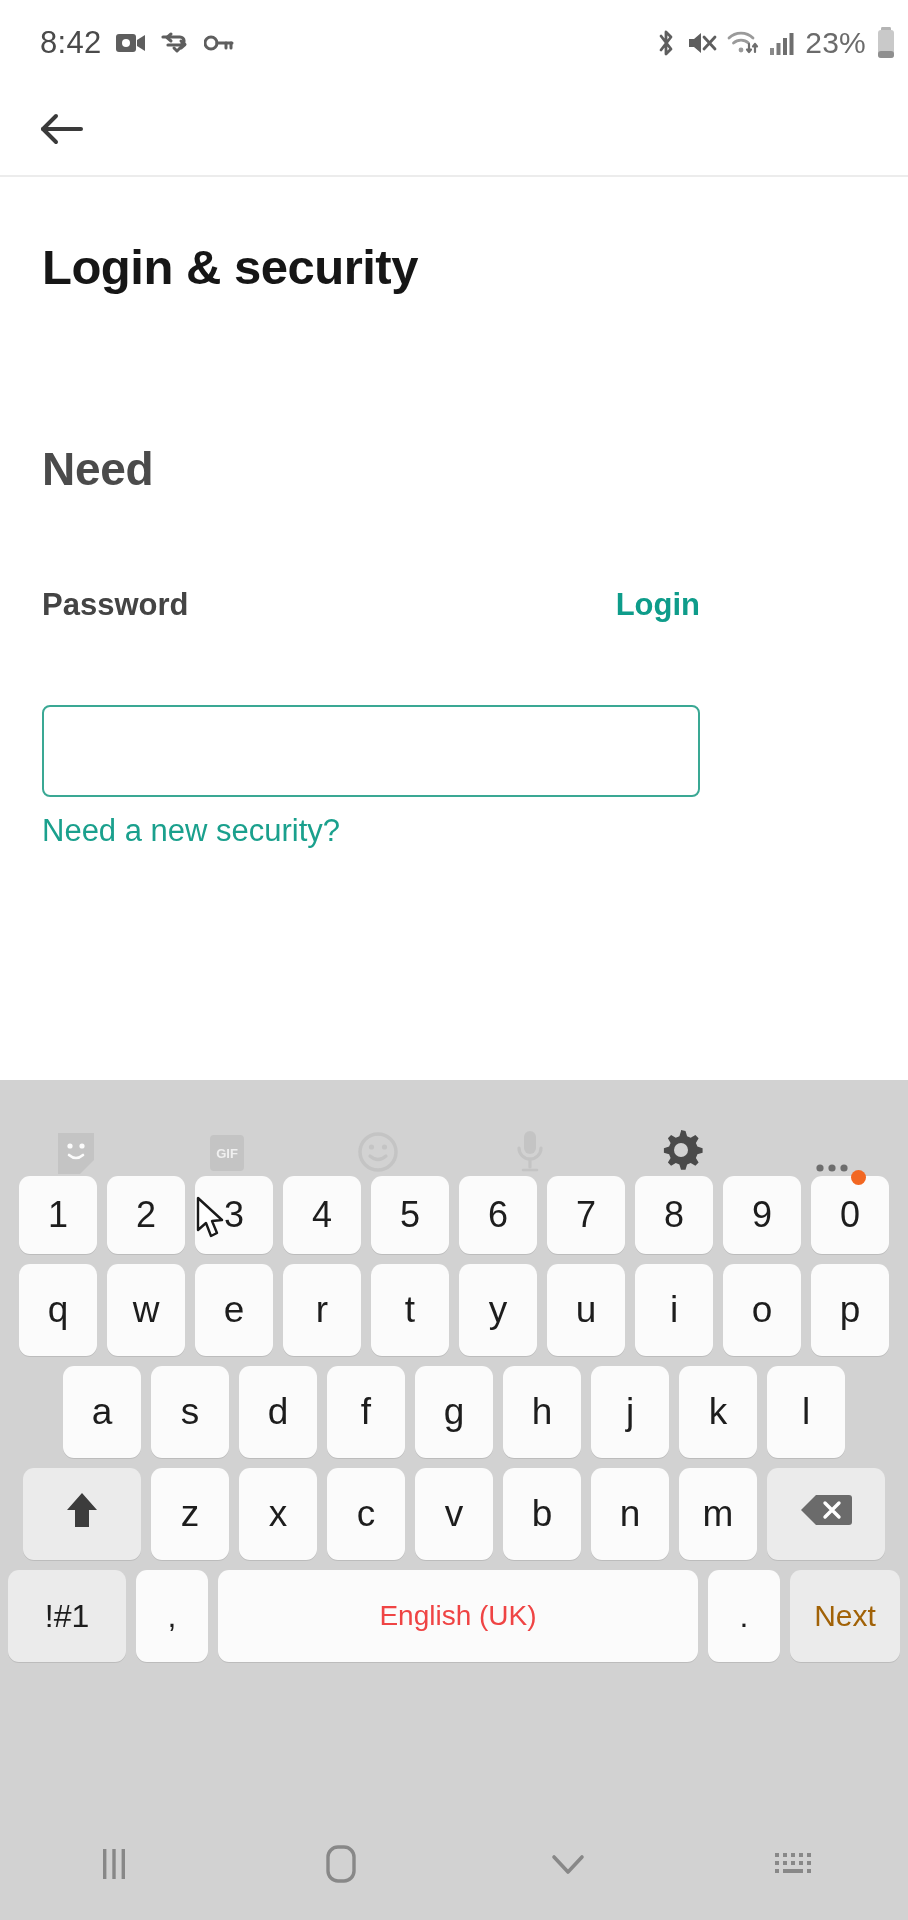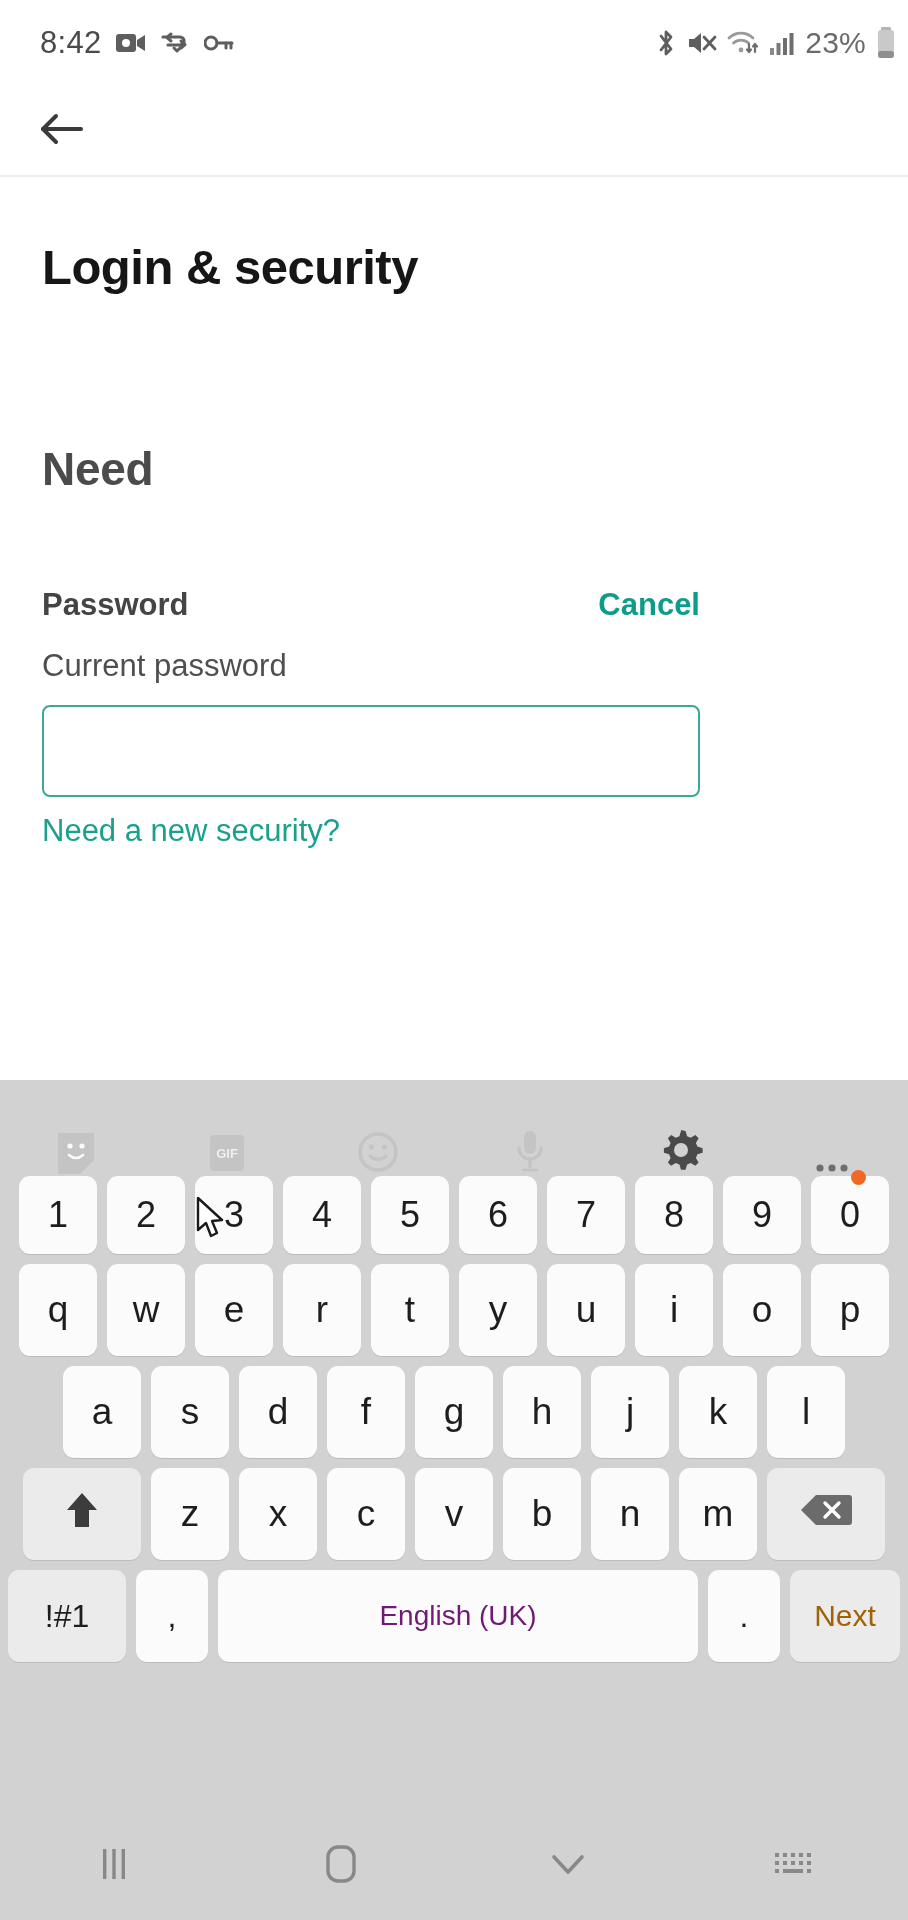--- a/index.html
+++ b/index.html
@@ -81,21 +81,21 @@
     box-shadow: 0 1px 0 rgba(0,0,0,0.10);
   }
   .key.num { width: 78px; height: 78px; font-size: 36px; }
   .key.alpha { width: 78px; height: 92px; }
   .key.mid { width: 78px; height: 92px; }
   .key.grey { background: #ebebeb; }
   .key.shift { width: 118px; height: 92px; }
   .key.backspace { width: 118px; height: 92px; }
   .key.sym { width: 118px; height: 92px; font-size: 32px; }
   .key.comma { width: 72px; height: 92px; font-size: 32px; }
-  .key.space { flex: 1; height: 92px; font-size: 28px; color: #701a75; }
+  .key.space { flex: 1; height: 92px; font-size: 28px; color: #ef4444; }
   .key.period { width: 72px; height: 92px; font-size: 32px; }
   .key.next { width: 110px; height: 92px; font-size: 30px; color: #a16207; }
   .row-mid-pad { padding: 0 42px; }
 
   
   .navbar {
     position: absolute; top: 1812px; left: 0; width: 908px; height: 108px;
     background: #d2d2d2; display: flex; align-items: center;
   }
   .nav-item { flex: 1; display: flex; align-items: center; justify-content: center; }
@@ -186,24 +186,23 @@
     </div>
   </div>
   <div class="appbar-divider"></div>
 
   <div class="content">
     <div class="page-title">Login &amp; security</div>
     <div class="section-title">Need</div>
 
     <div class="field-row">
       <span class="field-label">Password</span>
-      <span class="cancel-link">Cancel</span>
-    </div>
-
-    <div class="field-sublabel">Current password</div>
+      <span class="cancel-link">Login</span>
+    </div>
+
 
     <input class="password-input" type="password" placeholder="" style="">
 
     <div class="help-link">Need a new security?</div>
   </div>
 
   <div class="keyboard">
 
     <div class="kb-toolbar">
       <div class="kb-tool">

